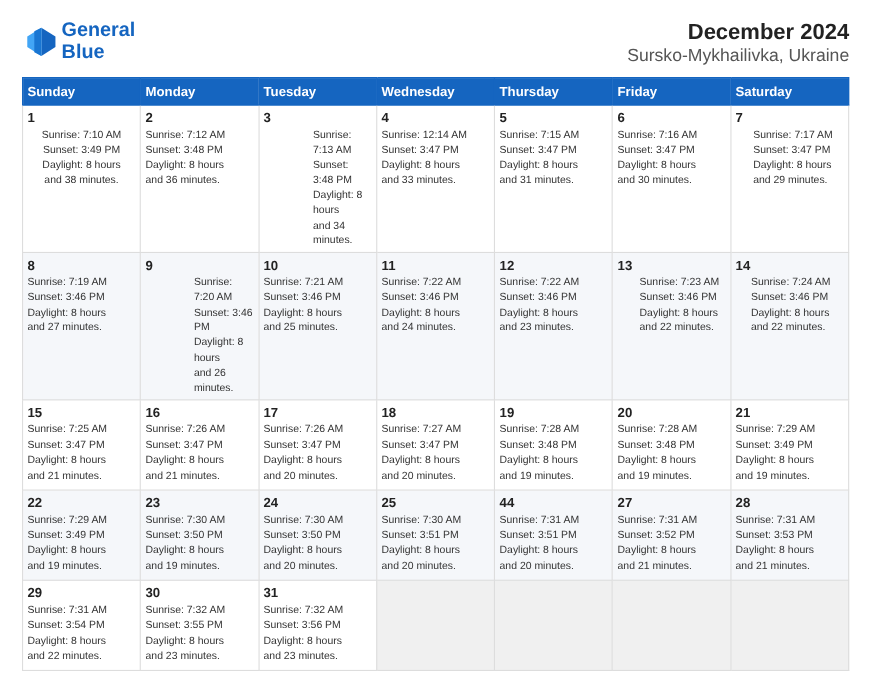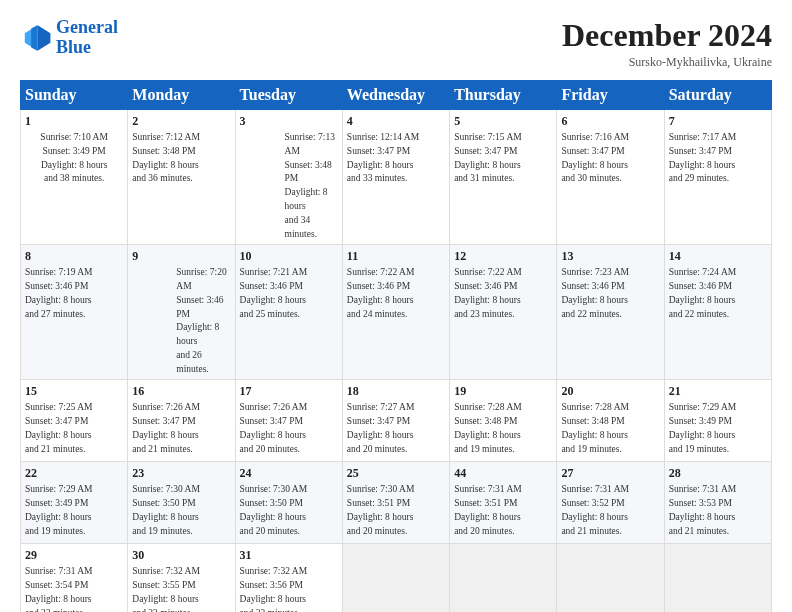--- a/index.html
+++ b/index.html
@@ -9,21 +9,20 @@
       width: 792px;
       height: 612px;
       overflow: hidden;
     }
     .page {
       width: 792px;
       height: 612px;
       padding: 18px 20px 6px 20px;
       display: flex;
       flex-direction: column;
-      font-family: Liberation Serif, serif;
     }
     .header {
       display: flex;
       justify-content: space-between;
       align-items: flex-start;
       margin-bottom: 10px;
     }
     .logo {
       display: flex;
       align-items: center;
@@ -39,41 +38,41 @@
       color: #1565c0;
     }
     .logo-icon {
       width: 32px;
       height: 32px;
     }
     .title-block {
       text-align: right;
     }
     .month-title {
-      font-size: 32px;
+      font-size: 20px;
       font-weight: bold;
       color: #222;
       line-height: 1.1;
     }
     .subtitle {
-      font-size: 12px;
+      font-size: 16px;
       color: #555;
       margin-top: 2px;
     }
     .calendar {
       flex: 1;
       border: 1px solid #ccc;
       border-collapse: collapse;
       width: 100%;
       table-layout: fixed;
     }
     .calendar th {
       background: #1565c0;
       color: #fff;
-      font-size: 16px;
+      font-size: 12px;
       font-weight: bold;
       padding: 5px 4px;
       text-align: left;
       border: 1px solid #1565c0;
     }
     .calendar td {
       vertical-align: top;
       font-size: 9.5px;
       color: #333;
       padding: 4px 4px 3px 4px;
@@ -172,21 +171,21 @@
           </td>
           <td>
             <span class="day-num">6</span>
             <div class="day-info" style="white-space: pre-line;">Sunrise: 7:16 AM
 Sunset: 3:47 PM
 Daylight: 8 hours
 and 30 minutes.</div>
           </td>
           <td>
             <span class="day-num">7</span>
-            <div class="day-info" style="white-space: pre-line;">Sunrise: 7:17 AM
+            <div class="day-info" style="white-space: pre-line; margin-left: 16px;">Sunrise: 7:17 AM
 Sunset: 3:47 PM
 Daylight: 8 hours
 and 29 minutes.</div>
           </td>
         </tr>
         <tr>
           <td>
             <span class="day-num">8</span>
             <div class="day-info" style="white-space: pre-line;">Sunrise: 7:19 AM
 Sunset: 3:46 PM
@@ -216,28 +215,28 @@
           </td>
           <td>
             <span class="day-num">12</span>
             <div class="day-info" style="white-space: pre-line;">Sunrise: 7:22 AM
 Sunset: 3:46 PM
 Daylight: 8 hours
 and 23 minutes.</div>
           </td>
           <td>
             <span class="day-num">13</span>
-            <div class="day-info" style="white-space: pre-line;">Sunrise: 7:23 AM
+            <div class="day-info" style="white-space: pre-line; margin-left: 20px;">Sunrise: 7:23 AM
 Sunset: 3:46 PM
 Daylight: 8 hours
 and 22 minutes.</div>
           </td>
           <td>
             <span class="day-num">14</span>
-            <div class="day-info" style="white-space: pre-line;">Sunrise: 7:24 AM
+            <div class="day-info" style="white-space: pre-line; margin-left: 14px;">Sunrise: 7:24 AM
 Sunset: 3:46 PM
 Daylight: 8 hours
 and 22 minutes.</div>
           </td>
         </tr>
         <tr>
           <td>
             <span class="day-num">15</span>
             <div class="day-info" style="white-space: pre-line;">Sunrise: 7:25 AM
 Sunset: 3:47 PM

